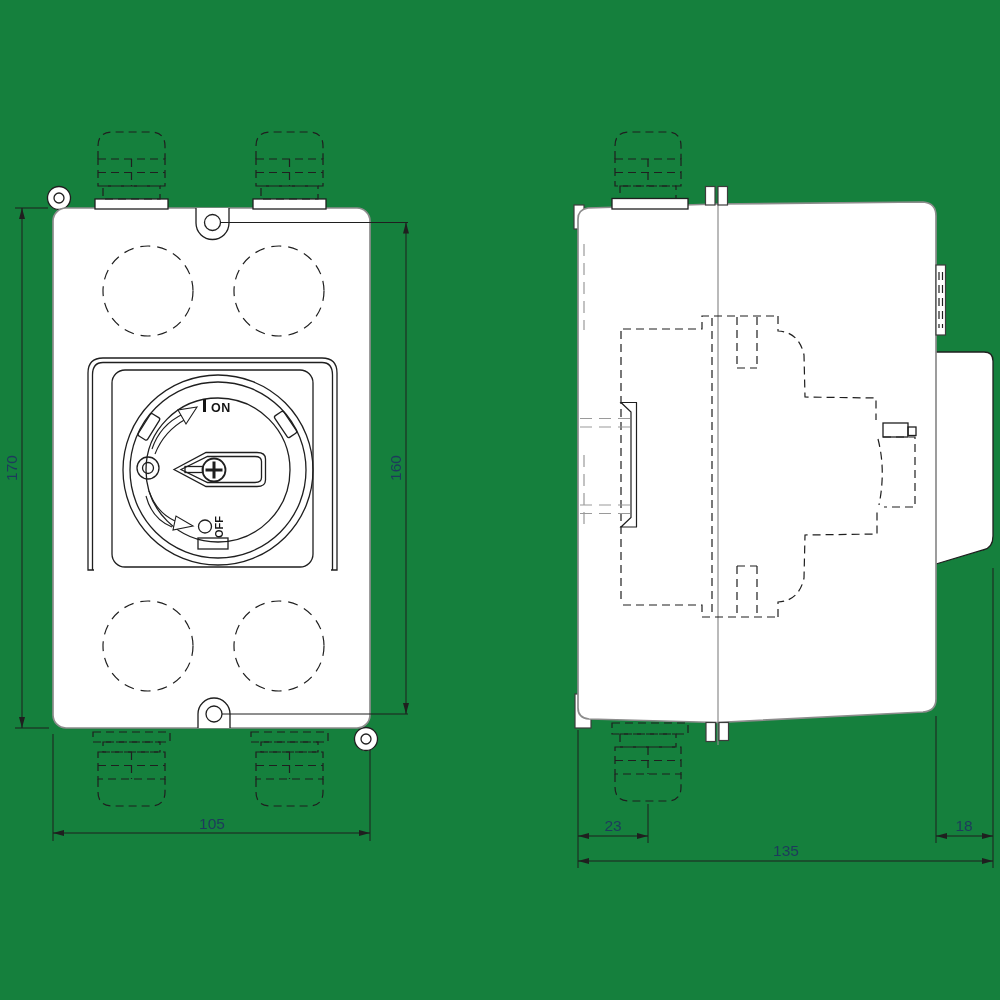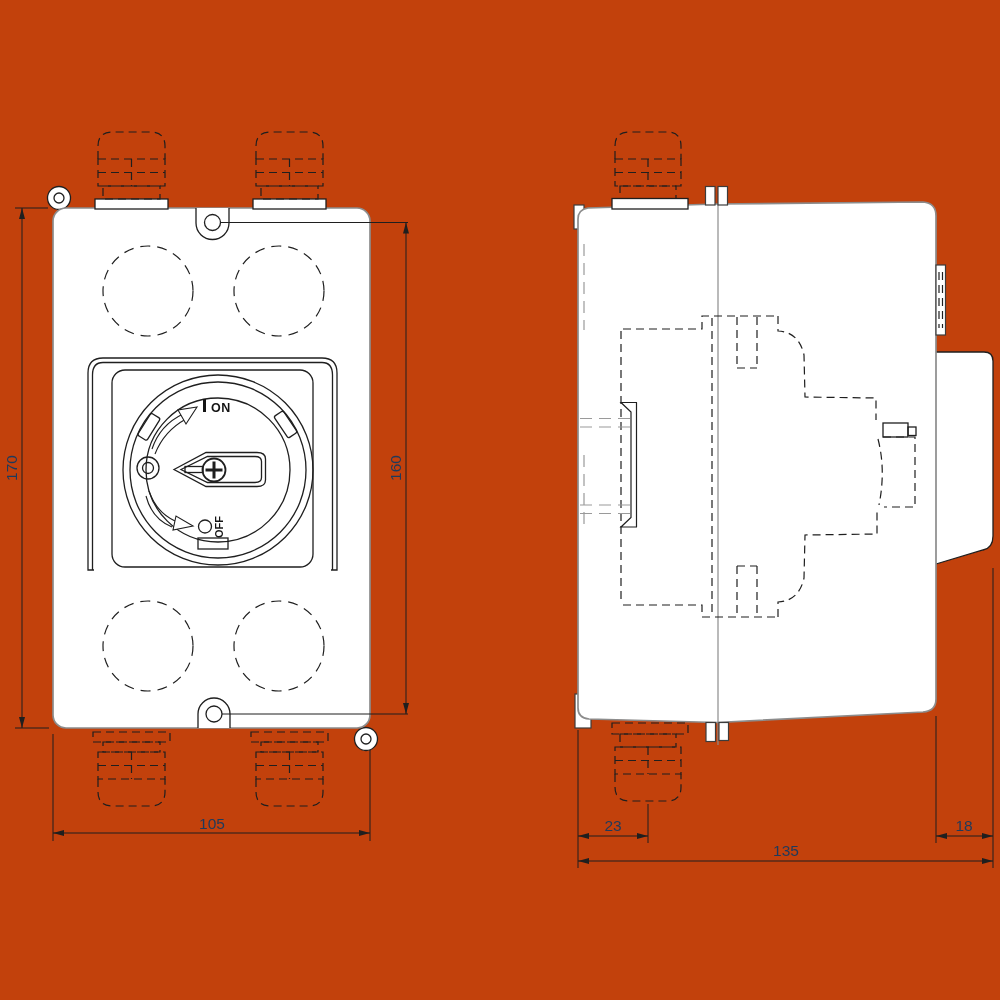--- a/index.html
+++ b/index.html
@@ -1,16 +1,16 @@
 <!DOCTYPE html>
 <html><head>
 <meta charset="utf-8">
 <style>
   html,body{margin:0;padding:0;background:#ffffff;}
-  .stage{width:1000px;height:1000px;position:relative;background:#c2410c;overflow:hidden;}
+  .stage{width:1000px;height:1000px;position:relative;background:#15803d;overflow:hidden;}
   svg{display:block;}
   
   .g   {stroke:#8c8c8c;stroke-width:1.7;fill:none;}
   .gf  {stroke:#8c8c8c;stroke-width:1.7;fill:#fff;}
   .k   {stroke:#1f1f1f;stroke-width:1.3;fill:none;}
   .kf  {stroke:#1f1f1f;stroke-width:1.3;fill:#fff;}
   .kd  {stroke:#1f1f1f;stroke-width:1.2;fill:none;stroke-dasharray:8 5;}
   .kd2 {stroke:#1f1f1f;stroke-width:1.2;fill:none;stroke-dasharray:10 7;}
   .gd  {stroke:#9a9a9a;stroke-width:1.2;fill:none;stroke-dasharray:12 7;}
   .dim {stroke:#1f1f1f;stroke-width:1;fill:none;}

